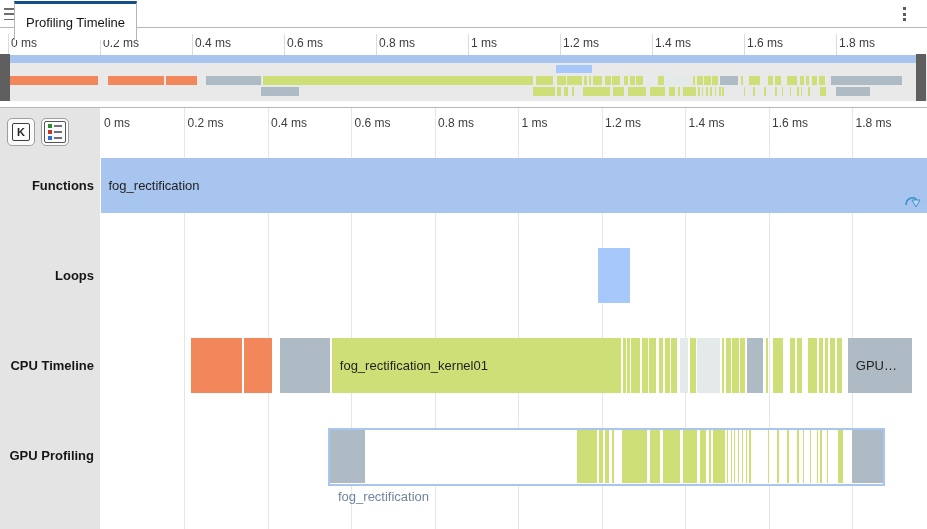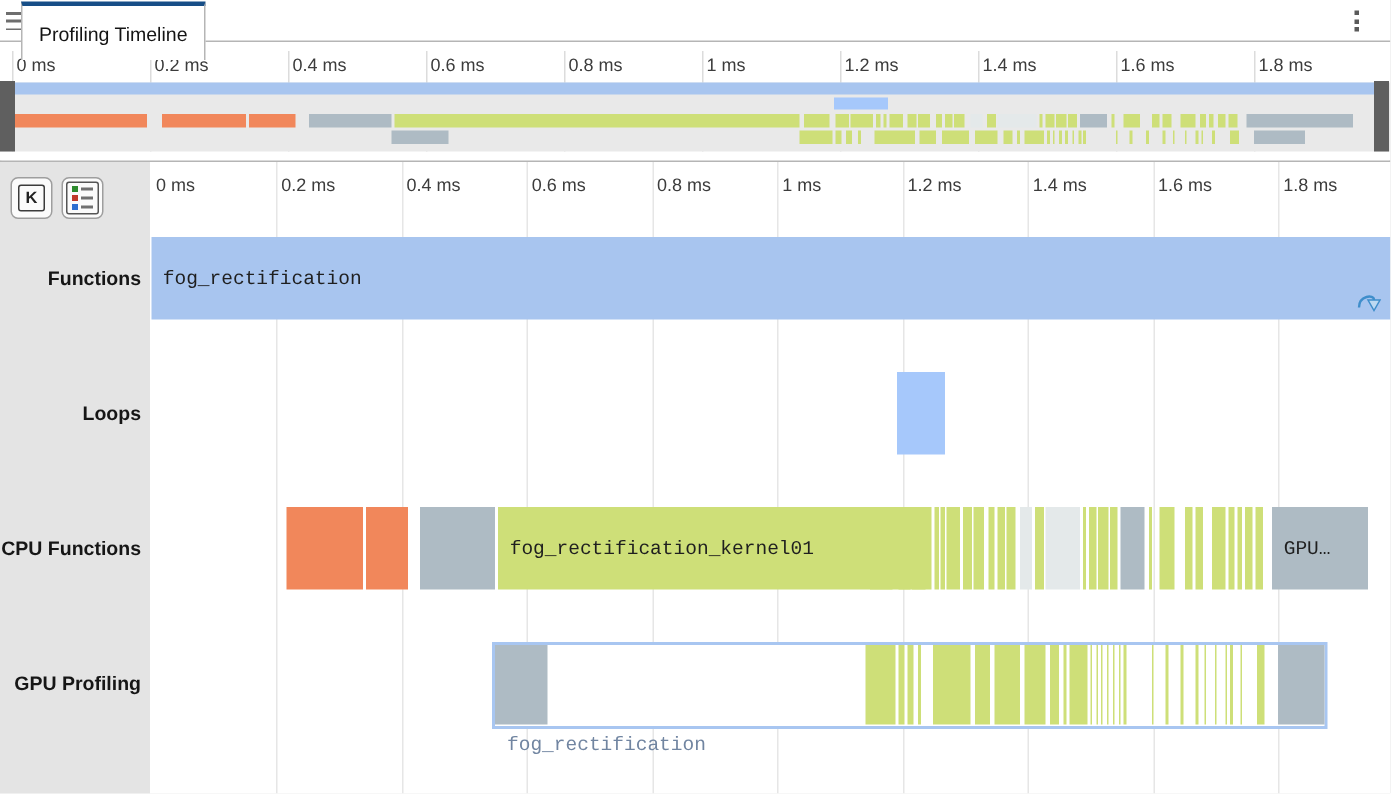--- a/index.html
+++ b/index.html
@@ -38,21 +38,21 @@
             background:#fbfbfb;padding:0;display:flex;align-items:center;justify-content:center;cursor:pointer;}
   .kbox{display:inline-block;width:16px;height:16px;border:1px solid #3c3c3c;border-radius:2px;
         font-size:11px;font-weight:bold;line-height:16px;text-align:center;color:#222;}
   .lgbox{border:1px solid #555;border-radius:2px;padding:2px 3px;display:flex;flex-direction:column;gap:2px;}
   .lg-row{display:flex;align-items:center;gap:2px;}
   .sq{width:4px;height:4px;display:block;}
   .ln{width:8px;height:2px;background:#707070;display:block;}
   .chart{position:absolute;left:100px;top:0;width:827px;height:422px;background:#fff;overflow:hidden;}
   .gridline{position:absolute;top:0;height:422px;width:1px;background:#e6e6e6;z-index:0;}
   .tick{position:absolute;top:8px;font-size:12px;color:#3c3c3c;z-index:1;white-space:nowrap;}
-  .trackrow{position:absolute;left:0;right:0;height:90px;font-family:Liberation Mono, monospace;}
+  .trackrow{position:absolute;left:0;right:0;height:90px;}
   #row-functions{top:49px;} #row-loops{top:139px;} #row-cpu{top:229px;} #row-gpu{top:319px;height:103px;}
   .seg{position:absolute;top:1px;height:55px;z-index:2;overflow:hidden;}
   #row-gpu .seg{top:3px;height:53px;}
   .seg-label{display:block;padding-left:8px;font-size:13px;color:#1f1f1f;line-height:55px;
              white-space:nowrap;overflow:hidden;}
   .selection{position:absolute;top:1px;height:58px;background:#fff;border:2px solid #a8c6f1;
              box-sizing:border-box;z-index:1;}
   .sel-label{position:absolute;top:62px;font-size:13px;color:#7185a1;z-index:2;white-space:nowrap;}
   .continue-arrow{position:absolute;right:6px;top:84px;z-index:3;}
 </style>
@@ -196,21 +196,21 @@
               <i class="ln"></i>
             </span>
           <span class="lg-row">
               <i class="sq" style="background:#2e6fd0;"></i>
               <i class="ln"></i>
             </span>
         </span>
       </button>
       <div class="row-label" style="top:70px;">Functions</div>
       <div class="row-label" style="top:160px;">Loops</div>
-      <div class="row-label" style="top:250px;">CPU Functions</div>
+      <div class="row-label" style="top:250px;">CPU Timeline</div>
       <div class="row-label" style="top:340px;">GPU Profiling</div>
     </div>
 
     <div class="chart">
       <div id="main-grid">
           <div class="gridline" style="left: 84px;"></div>
           <div class="gridline" style="left: 167.5px;"></div>
           <div class="gridline" style="left: 251px;"></div>
           <div class="gridline" style="left: 334.5px;"></div>
           <div class="gridline" style="left: 418px;"></div>

